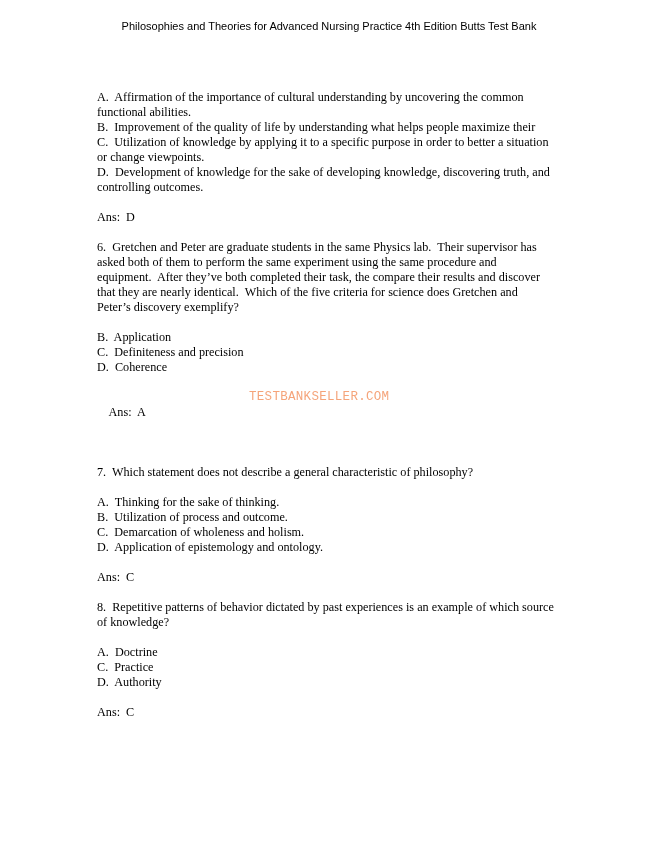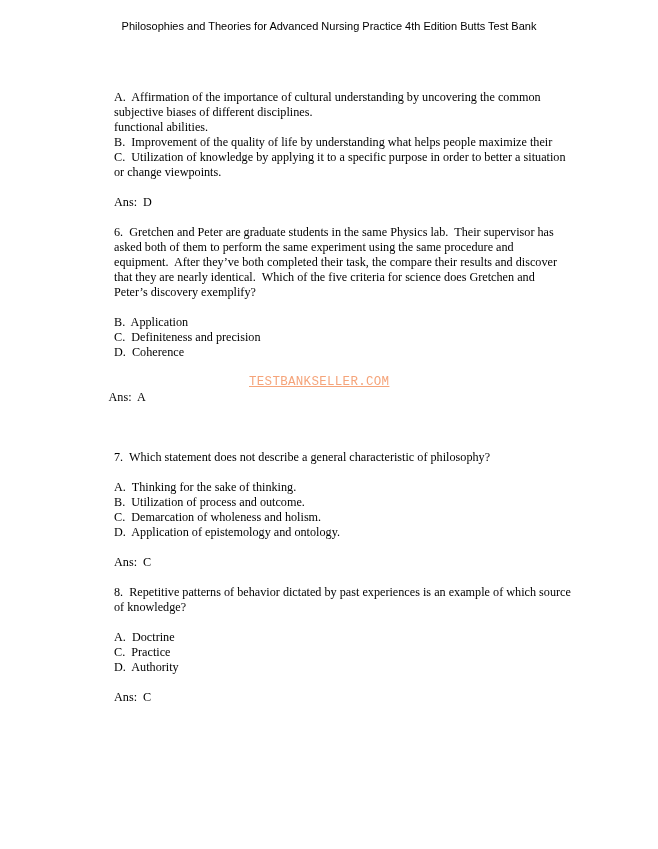--- a/index.html
+++ b/index.html
@@ -5,46 +5,49 @@
   html, body { margin: 0; padding: 0; background: #ffffff; }
   body { width: 658px; height: 849px; position: relative; overflow: hidden; }
   .header {
     position: absolute; top: 20px; left: 0; width: 658px; text-align: center;
     font-family: "Liberation Sans", sans-serif; font-size: 11px; color: #000;
   }
   .content {
     position: absolute; top: 90px; left: 97px; width: 500px;
     font-family: "Liberation Serif", serif; font-size: 12.2px; line-height: 15px; color: #000;
   }
-  .line { white-space: pre; margin-left: 17px; }
+  .line { white-space: pre; }
   .blank { height: 15px; }
   .ans-row { position: relative; white-space: pre; }
   .watermark {
     position: absolute; left: 152px; top: 0;
-    font-family: "Liberation Mono", monospace; font-size: 12.5px; color: #f5a47a; letter-spacing: 0.3px; text-decoration: underline;
+    font-family: "Liberation Mono", monospace; font-size: 12.5px; color: #f5a47a; letter-spacing: 0.3px;
   }
 </style>
 </head>
 <body>
 
 <div class="header">Philosophies and Theories for Advanced Nursing Practice 4th Edition Butts Test Bank</div>
 
 <div class="content">
 
   <div>
     <div class="line">A.  Affirmation of the importance of cultural understanding by uncovering the common</div>
-    <div class="line">subjective biases of different disciplines.</div>
   </div>
   <div>
     <div class="line">functional abilities.</div>
     <div class="line">B.  Improvement of the quality of life by understanding what helps people maximize their</div>
   </div>
   <div>
     <div class="line">C.  Utilization of knowledge by applying it to a specific purpose in order to better a situation</div>
     <div class="line">or change viewpoints.</div>
+  </div>
+  <div>
+    <div class="line">D.  Development of knowledge for the sake of developing knowledge, discovering truth, and</div>
+    <div class="line">controlling outcomes.</div>
   </div>
   <div class="blank"></div>
   <div class="line">Ans:  D</div>
   <div class="blank"></div>
 
   <div>
     <div class="line">6.  Gretchen and Peter are graduate students in the same Physics lab.  Their supervisor has</div>
     <div class="line">asked both of them to perform the same experiment using the same procedure and</div>
     <div class="line">equipment.  After they’ve both completed their task, the compare their results and discover</div>
     <div class="line">that they are nearly identical.  Which of the five criteria for science does Gretchen and</div>

